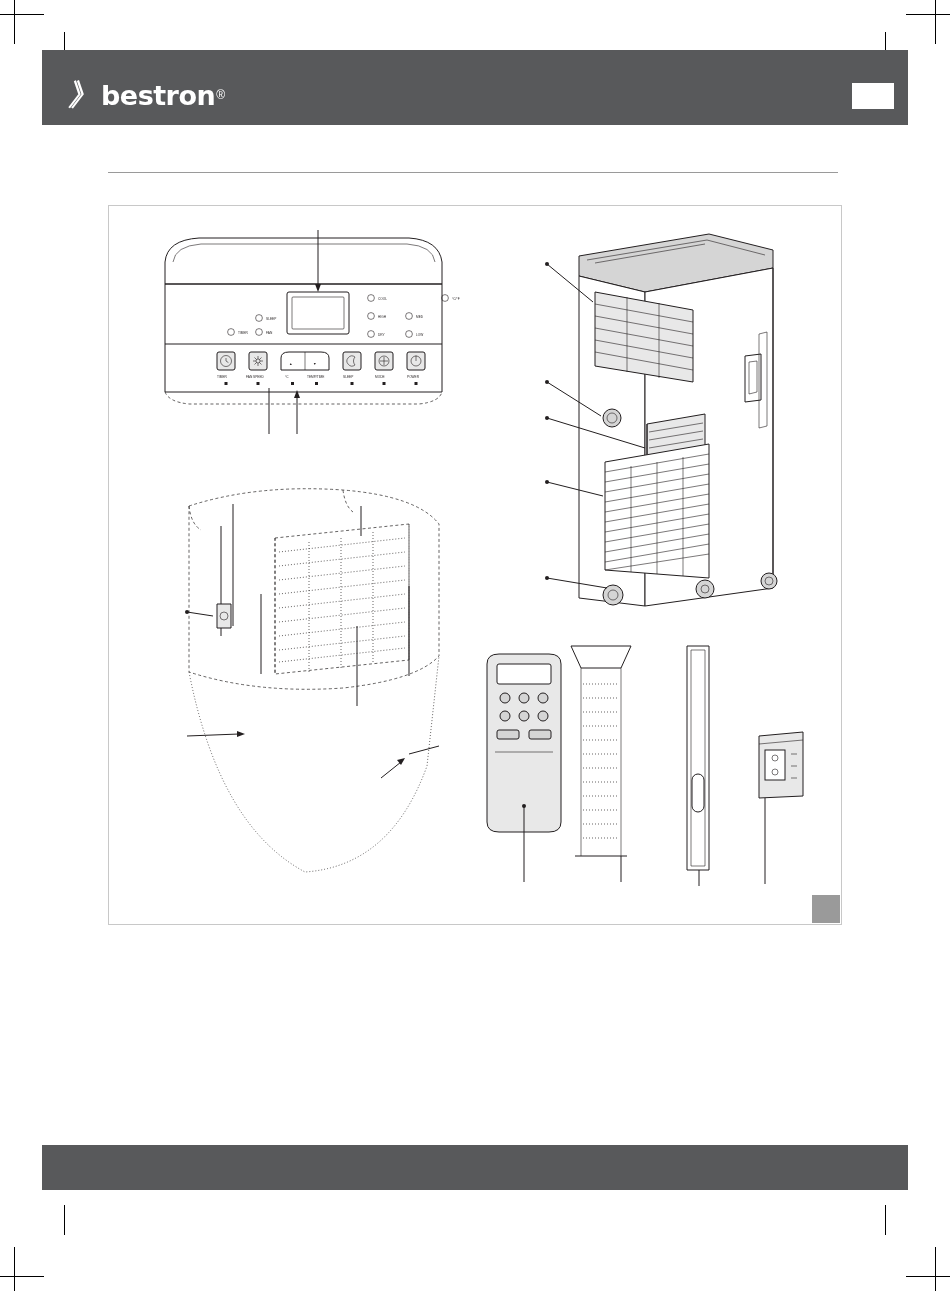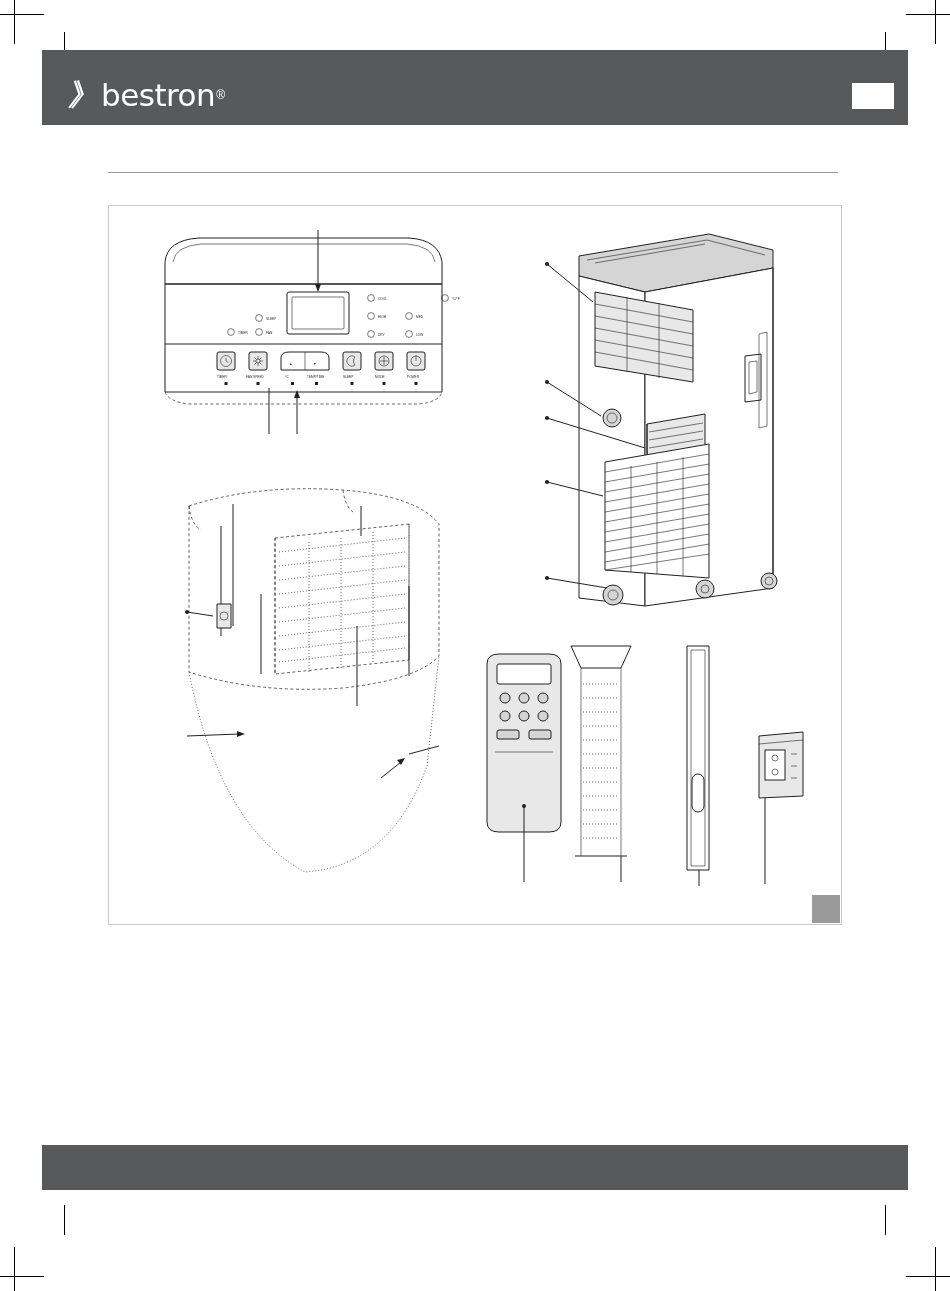--- a/index.html
+++ b/index.html
@@ -41,22 +41,22 @@
   }
   .logo-mark {
     font-size: 30px;
     line-height: 1;
     font-weight: bold;
     letter-spacing: -3px;
     transform: skewX(-12deg);
     margin-right: 4px;
   }
   .logo-text {
-    font-size: 31px;
-    font-weight: normal;
+    font-size: 27px;
+    font-weight: bold;
     letter-spacing: -0.5px;
     font-family: "DejaVu Sans", sans-serif;
   }
   .logo-reg {
     font-size: 12px;
     vertical-align: super;
     margin-left: 1px;
   }
   .header-page-box {
     position: absolute;

